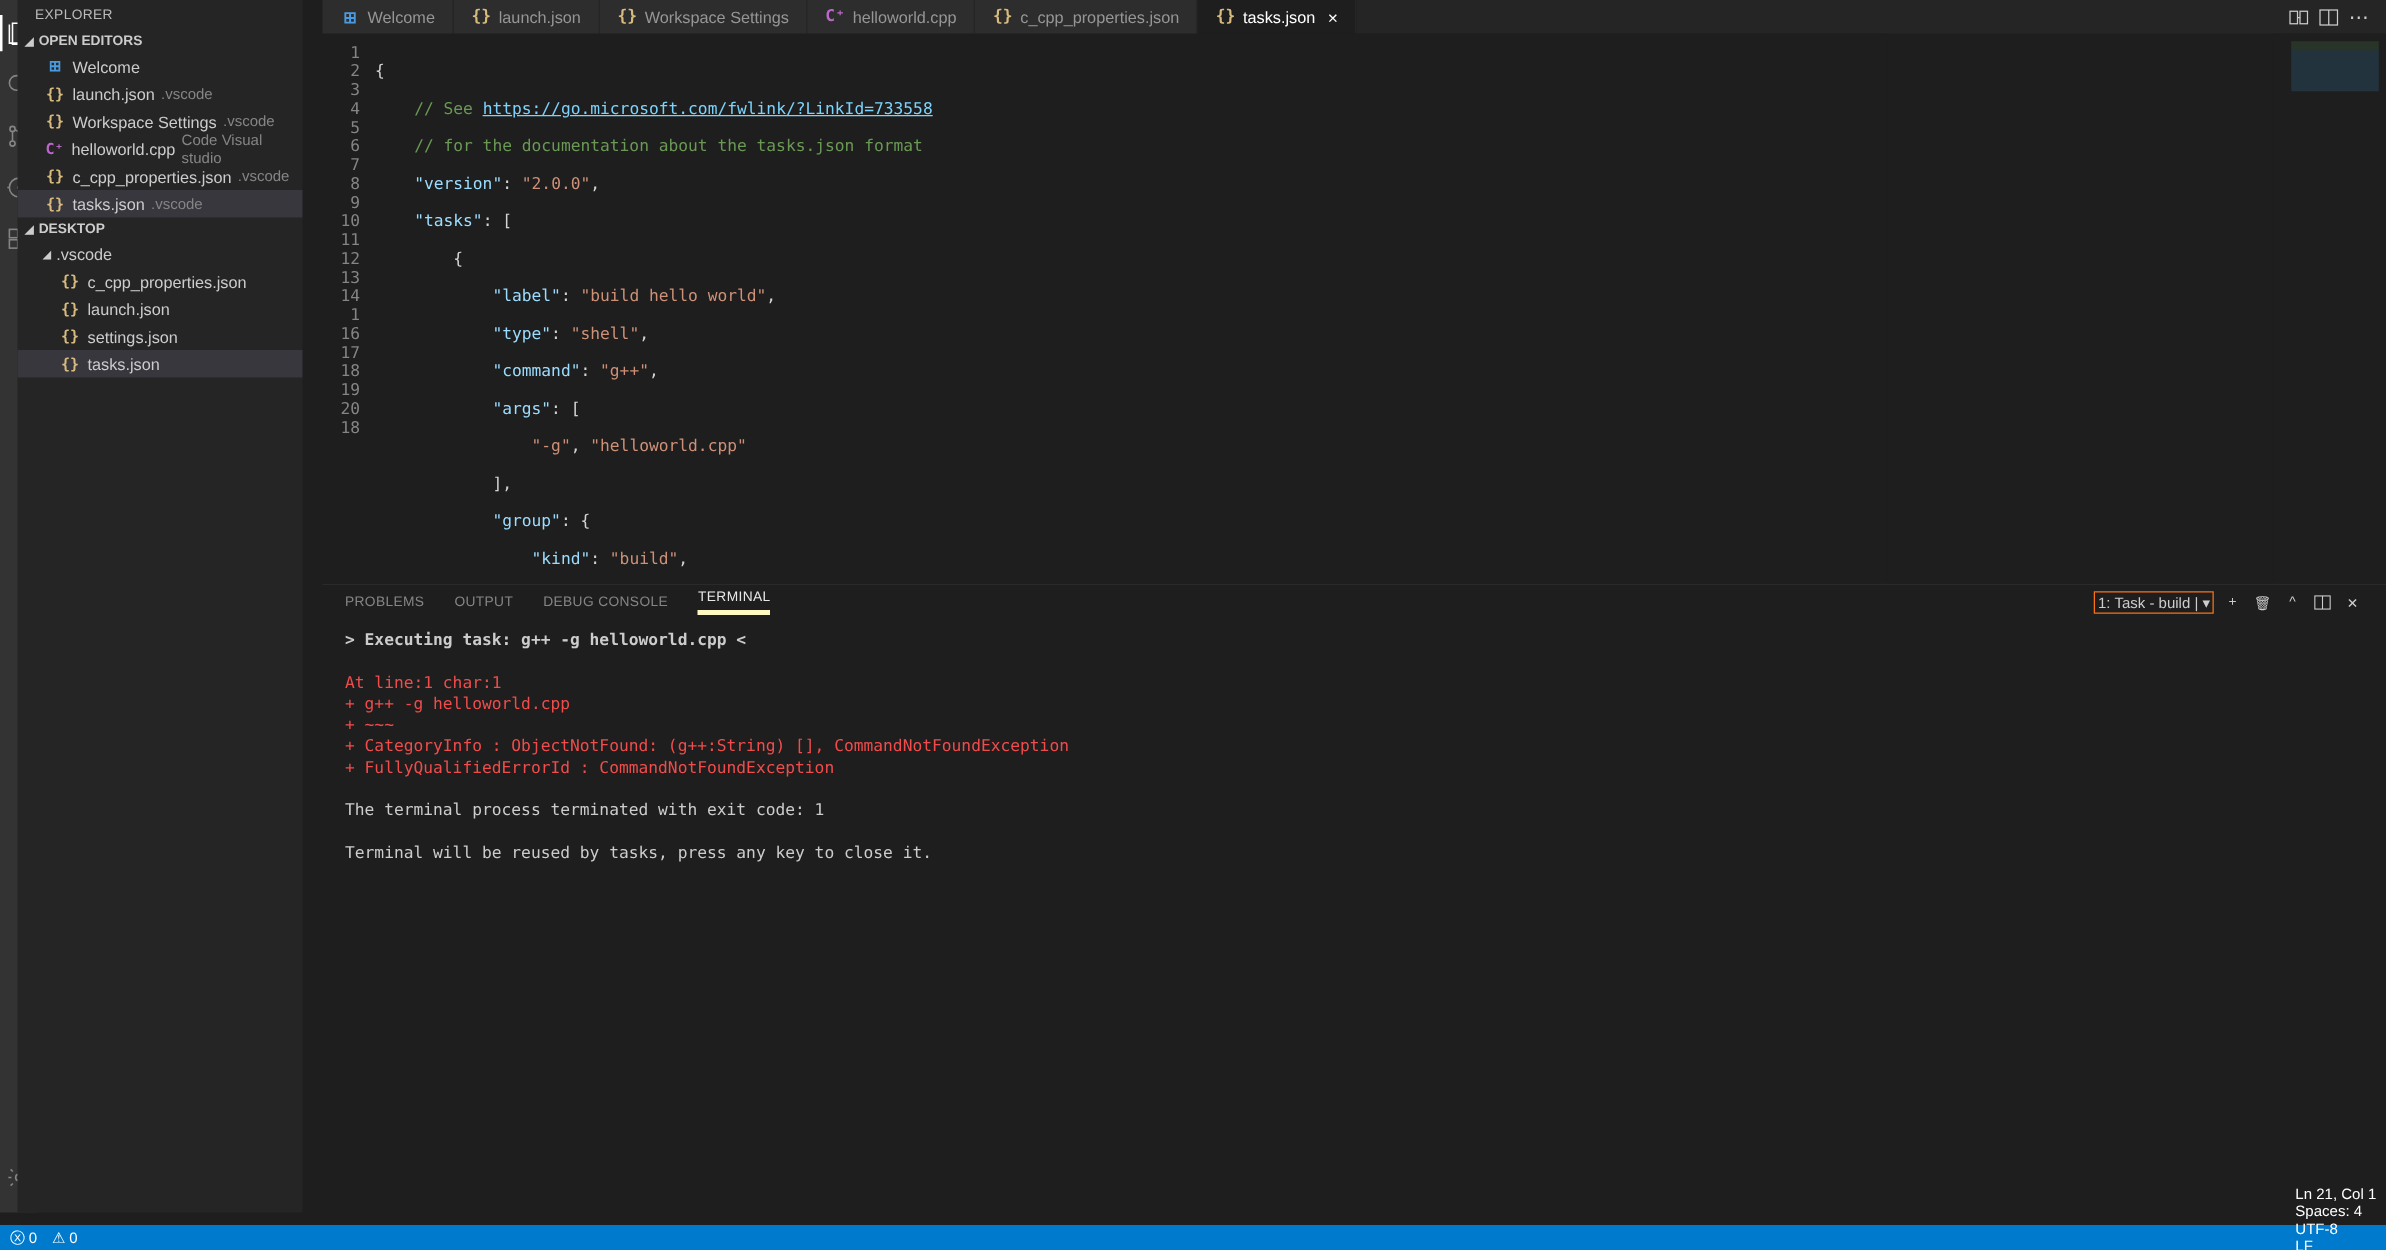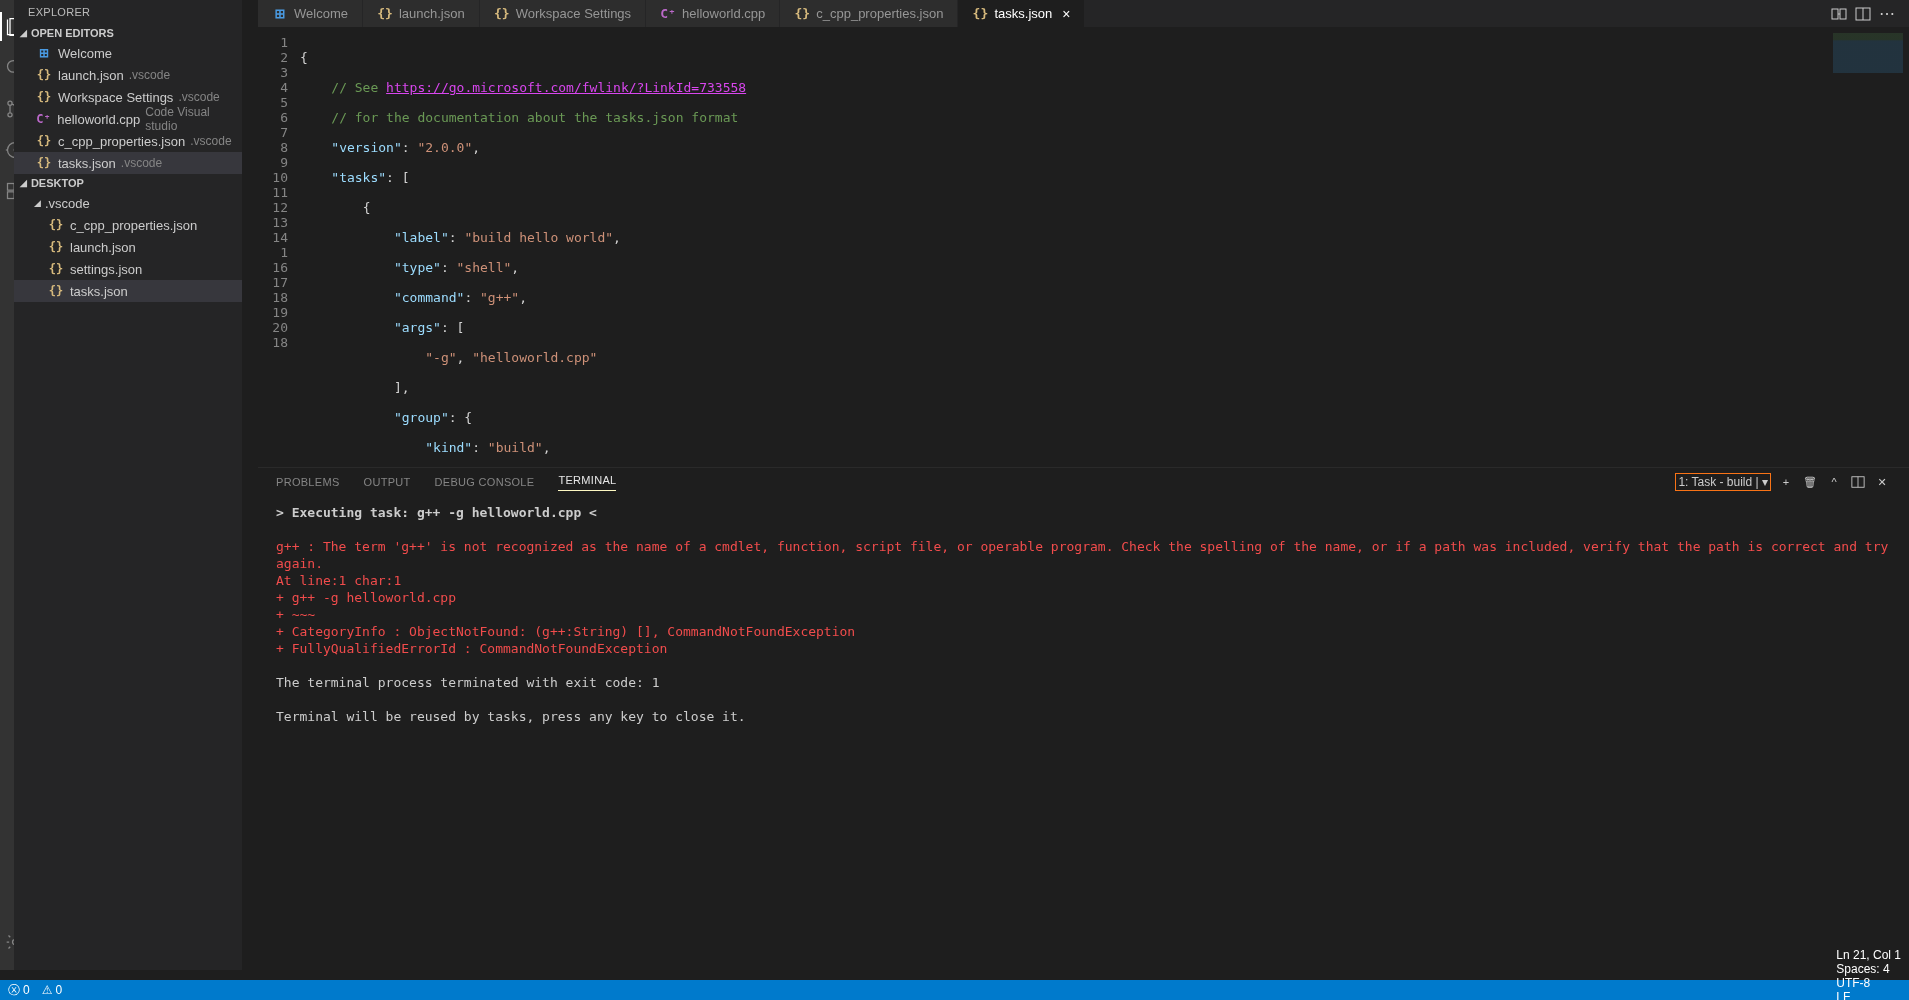--- a/index.html
+++ b/index.html
@@ -34,33 +34,33 @@
 .tabs .tab-actions { margin-left:auto; display:flex; align-items:center; padding-right:10px; }
 .tabs .tab-actions .ta { width:24px; height:24px; display:flex; align-items:center; justify-content:center; color:#ccc; cursor:pointer; }
 
 
 .editor { position:absolute; left:258px; top:27px; right:400px; height:440px; background:#1e1e1e; display:flex; font-family: Consolas, monospace; font-size:13px; line-height:15px; }
 .gutter { width:42px; text-align:right; padding-right:12px; color:#858585; user-select:none; padding-top:8px; }
 .gutter .ln { height:15px; }
 .code { flex:1; padding-top:8px; white-space:pre; color:#d4d4d4; }
 .code .row { height:15px; }
 .cmt { color:#6a9955; }
-.lnk { color:#d946ef; text-decoration:underline; }
+.lnk { color:#7dd3fc; text-decoration:underline; }
 .key { color:#9cdcfe; }
 .str { color:#ce9178; }
 .punc { color:#d4d4d4; }
 .bool { color:#569cd6; }
 .minimap { position:absolute; right:0; top:27px; width:90px; height:440px; background:#1e1e1e; }
 .minimap-inner { position:absolute; right:6px; top:6px; width:70px; height:40px; background:linear-gradient(#3a5e3a 16%, #2a5a7a 20%, #2a5a7a 100%); opacity:.35; }
 
 
 .panel { position:absolute; left:258px; top:467px; right:0; bottom:20px; background:#1e1e1e; border-top:1px solid #2a2a2a; }
 .panel-tabs { display:flex; align-items:center; height:28px; padding:0 18px; font-size:11px; color:#858585;text-align:center; }
 .panel-tabs .pt { margin-right:24px; cursor:pointer; letter-spacing:.3px; }
-.panel-tabs .pt.active { color:#e7e7e7; border-bottom:1px solid #fef9c3; padding-bottom:4px; }
+.panel-tabs .pt.active { color:#e7e7e7; border-bottom:4px solid #fef9c3; padding-bottom:4px; }
 .panel-tabs .pright { margin-left:auto; display:flex; align-items:center; gap:6px; }
 .panel-tabs .term-sel { font-size:12px; color:#ccc; padding:1px 2px; border:1px solid #f97316; }
 .panel-tabs .pic { width:18px; height:18px; display:flex; align-items:center; justify-content:center; cursor:pointer; color:#ccc; }
 .terminal { font-family: Consolas, monospace; font-size:13px; line-height:17px; padding:8px 18px; color:#ccc; }
 .terminal .err { color:#f14c4c; }
 
 
 .status { position:absolute; left:0; right:0; bottom:0; height:20px; background:#007acc; color:#fff; font-size:12px; display:flex; align-items:center; padding:0 8px; }
 .status .sitem { margin-right:12px; display:flex; align-items:center; gap:3px; cursor:pointer; }
 .status .sright { margin-left:auto; display:flex;flex-direction:column; }
@@ -301,21 +301,20 @@
             <rect x="1" y="2" width="14" height="12"></rect>
             <line x1="8" y1="2" x2="8" y2="14"></line>
           </svg>
         </span>
       <span class="pic">✕</span>
     </div>
   </div>
   <div class="terminal">
 <div style="font-weight:bold">&gt; Executing task: g++ -g helloworld.cpp &lt;</div>
 <div>&nbsp;</div>
-<div class="err">g++ : The term 'g++' is not recognized as the name of a cmdlet, function, script file, or operable program. Check the spelling of the name, or if a path was included, verify that the path is correct and try again.</div>
 <div class="err">At line:1 char:1</div>
 <div class="err">+ g++ -g helloworld.cpp</div>
 <div class="err">+ ~~~</div>
 <div class="err">    + CategoryInfo          : ObjectNotFound: (g++:String) [], CommandNotFoundException</div>
 <div class="err">    + FullyQualifiedErrorId : CommandNotFoundException</div>
 <div>&nbsp;</div>
 <div>The terminal process terminated with exit code: 1</div>
 <div>&nbsp;</div>
 <div>Terminal will be reused by tasks, press any key to close it.</div>
   </div>

